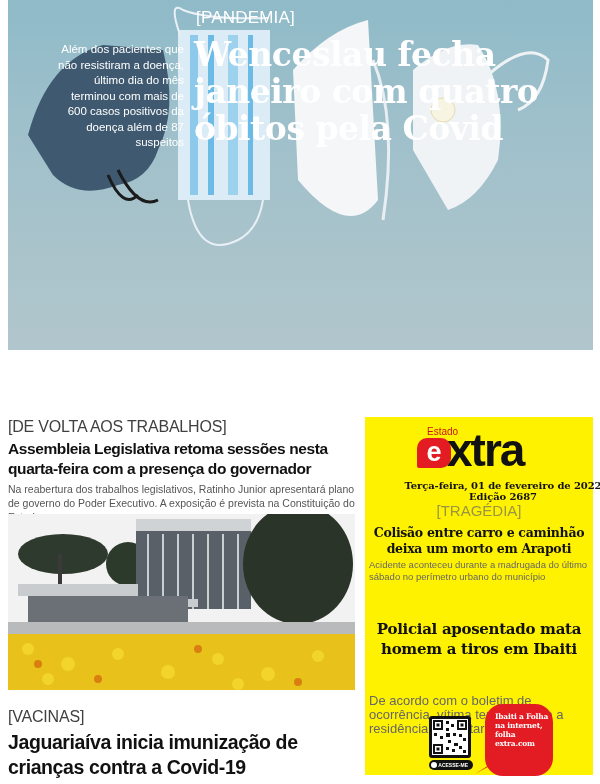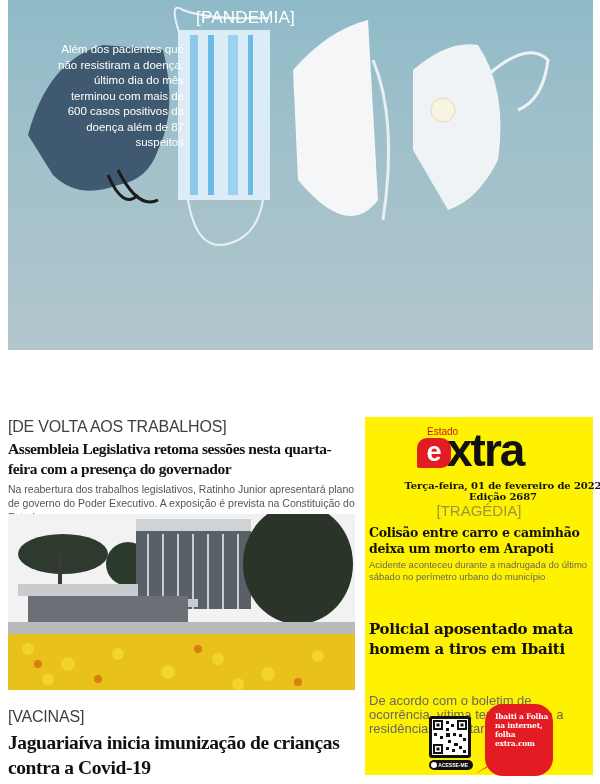--- a/index.html
+++ b/index.html
@@ -27,21 +27,21 @@
     font-family: "Liberation Sans", sans-serif; font-size: 11.5px; line-height: 15.5px; color: #ffffff;
   }
   .masks { position: absolute; left: 0; top: 0; width: 585px; height: 410px; }
 
   
   .kicker {
     position: absolute; font-family: "Liberation Sans", sans-serif; font-weight: 300;
     color: #404040; font-size: 16px; letter-spacing: -0.2px;
   }
   .headline {
-    position: absolute; font-family: Liberation Serif, serif; font-weight: bold; color: #111;
+    position: absolute; font-family: Liberation Sans, sans-serif; font-weight: bold; color: #111;
     letter-spacing: -0.4px;
   }
   .summary {
     position: absolute; font-family: "Liberation Sans", sans-serif; color: #555; font-size: 10.5px; line-height: 14px;
   }
   .k1 { left: 8px; top: 418px; }
   .h1 { left: 8px; top: 439px; width: 352px; font-size: 15.5px; line-height: 20px; }
   .s1 { left: 8px; top: 482px; width: 352px; }
 
   .building {
@@ -70,21 +70,21 @@
   }
   .dateline {
     position: absolute; left: 0; top: 63px; width: 228px; text-align: center;
     font-family: "DejaVu Serif", serif; font-weight: bold; font-size: 10px; color: #111; letter-spacing: -0.1px; margin-left: 24px;
   }
   .sb-kicker {
     position: absolute; left: 0; width: 228px; text-align: center; font-family: "Liberation Sans", sans-serif;
     font-weight: 300; color: #9a9540; font-size: 15px;
   }
   .sb-head {
-    position: absolute; left: 4px; width: 220px; text-align: left; font-family: "DejaVu Serif", serif; font-weight: bold; color: #111;
+    position: absolute; left: 4px; width: 220px; text-align: center; font-family: "DejaVu Serif", serif; font-weight: bold; color: #111;
     letter-spacing: -0.3px;
   }
   .sb-sum {
     position: absolute; left: 4px; width: 220px; font-family: "Liberation Sans", sans-serif; color: #666;
   }
   .sk1 { top: 85px; }
   .sh1 { top: 108px; font-size: 12.5px; line-height: 16px; }
   .ss1 { top: 142px; font-size: 9.5px; line-height: 12px; }
   .sk2 { top: 178px; }
   .sh2 { top: 202px; font-size: 15px; line-height: 20px; }
@@ -125,20 +125,21 @@
     <path d="M172 35 Q160 0 175 10 Q200 20 260 18 M180 200 Q190 260 230 240 Q250 230 255 200" stroke="#e8f0f6" stroke-width="2" fill="none"></path>
 
     <path d="M285 70 Q320 30 360 20 L370 200 Q340 240 290 180 Z" fill="#f4f6f8"></path>
     <path d="M365 60 Q390 120 375 220" stroke="#e8eef2" stroke-width="3" fill="none"></path>
 
     <path d="M405 70 Q440 40 470 45 Q500 90 490 160 Q470 200 440 210 L405 150 Z" fill="#f0f3f6"></path>
     <circle cx="435" cy="110" r="12" fill="#f7f4e2" stroke="#e6dcb0" stroke-width="1"></circle>
     <path d="M480 75 Q520 40 540 60 Q535 100 510 110" stroke="#eef2f4" stroke-width="3" fill="none"></path>
   </svg>
   <div class="hero-kicker">[PANDEMIA]</div>
+  <div class="hero-title">Wenceslau fecha janeiro com quatro óbitos pela Covid</div>
   <div class="hero-summary">Além dos pacientes que não resistiram a doença, último dia do mês terminou com mais de 600 casos positivos da doença além de 87 suspeitos</div>
 </div>
 
 <div class="kicker k1">[DE VOLTA AOS TRABALHOS]</div>
 <div class="headline h1">Assembleia Legislativa retoma sessões nesta quarta-feira com a presença do governador</div>
 <div class="summary s1">Na reabertura dos trabalhos legislativos, Ratinho Junior apresentará plano de governo do Poder Executivo. A exposição é prevista na Constituição do Estado</div>
 
 <div class="building">
   <svg width="347" height="176" viewBox="0 0 347 176">
     <rect x="0" y="0" width="347" height="120" fill="#f2f2f2"></rect>

